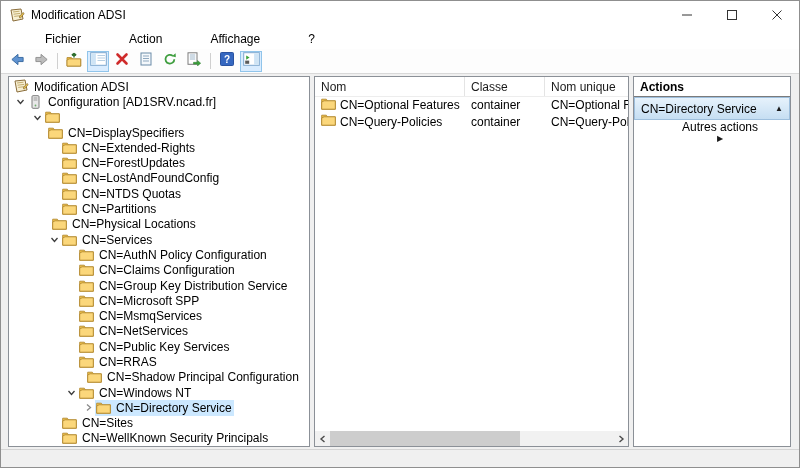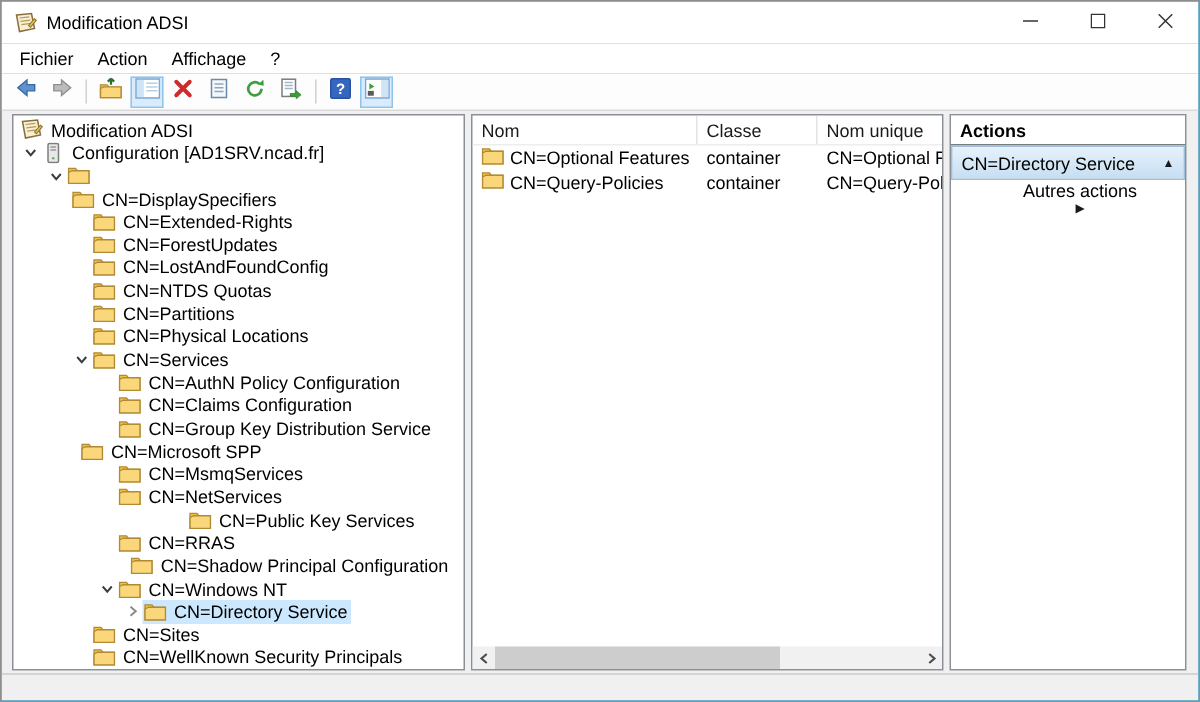--- a/index.html
+++ b/index.html
@@ -8,21 +8,21 @@
 
   
   .titlebar { height:28px; display:flex; align-items:center; background:#fff; flex:0 0 auto; }
   .titlebar .app-icon { margin:0 6px 0 8px; display:inline-flex; }
   .titlebar .title-text { font-size:12px; color:#000; }
   .titlebar .spacer { flex:1; }
   .win-ctrl { width:45px; height:28px; display:flex; align-items:center; justify-content:center; }
 
   
   .menubar { height:20px; display:flex; align-items:center; padding-left:4px; background:#fff; font-size:12px; flex:0 0 auto; }
-  .menu-item { padding:2px 8px; color:#000; }
+  .menu-item { padding:2px 8px; color:#000;margin-left:32px; }
 
   
   .toolbar { height:25px; display:flex; align-items:center; padding-left:4px; background:#fdfdfd; border-bottom:1px solid #d9d9d9; flex:0 0 auto; }
   .tb-btn { width:22px; height:21px; display:flex; align-items:center; justify-content:center; border:1px solid transparent; margin:0 1px; }
   .tb-btn.pressed { background:#d9ecff; border:1px solid #90c4ea; }
   .tb-sep { width:1px; height:16px; background:#d0d0d0; margin:0 4px; }
 
   
   .workspace { flex:1 1 auto; background:#f0f0f0; display:flex; padding:2px 8px 2px 7px; gap:4px; min-height:0; }
   .pane { background:#fff; border:1px solid #8b9097; height:100%; overflow:hidden; }
@@ -286,21 +286,21 @@
           <span class="sel-region">
             <span class="tree-ico">
               <svg width="15" height="12" viewBox="0 0 15 12">
                 <path d="M0.7 1.2 h4.6 l1.4 1.7 h7.6 v8.3 h-13.6 z" fill="#f3c243" stroke="#b28a33" stroke-width="0.9"></path>
                 <path d="M0.7 4 l2.4 -1.2 h11.2 v8.4 h-13.6 z" fill="#fbd77b" stroke="#b28a33" stroke-width="0.9"></path>
               </svg>
             </span>
             <span class="tree-label">CN=Partitions</span>
           </span>
         </div>
-        <div class="tree-row" style="padding-left: 38px;">
+        <div class="tree-row" style="padding-left: 28px;">
           <span class="chev"></span>
           <span class="sel-region">
             <span class="tree-ico">
               <svg width="15" height="12" viewBox="0 0 15 12">
                 <path d="M0.7 1.2 h4.6 l1.4 1.7 h7.6 v8.3 h-13.6 z" fill="#f3c243" stroke="#b28a33" stroke-width="0.9"></path>
                 <path d="M0.7 4 l2.4 -1.2 h11.2 v8.4 h-13.6 z" fill="#fbd77b" stroke="#b28a33" stroke-width="0.9"></path>
               </svg>
             </span>
             <span class="tree-label">CN=Physical Locations</span>
           </span>
@@ -350,21 +350,21 @@
           <span class="sel-region">
             <span class="tree-ico">
               <svg width="15" height="12" viewBox="0 0 15 12">
                 <path d="M0.7 1.2 h4.6 l1.4 1.7 h7.6 v8.3 h-13.6 z" fill="#f3c243" stroke="#b28a33" stroke-width="0.9"></path>
                 <path d="M0.7 4 l2.4 -1.2 h11.2 v8.4 h-13.6 z" fill="#fbd77b" stroke="#b28a33" stroke-width="0.9"></path>
               </svg>
             </span>
             <span class="tree-label">CN=Group Key Distribution Service</span>
           </span>
         </div>
-        <div class="tree-row" style="padding-left: 30px; text-align: right;">
+        <div class="tree-row" style="padding-left: 55px; text-align: right;">
           <span class="chev"></span>
           <span class="sel-region">
             <span class="tree-ico">
               <svg width="15" height="12" viewBox="0 0 15 12">
                 <path d="M0.7 1.2 h4.6 l1.4 1.7 h7.6 v8.3 h-13.6 z" fill="#f3c243" stroke="#b28a33" stroke-width="0.9"></path>
                 <path d="M0.7 4 l2.4 -1.2 h11.2 v8.4 h-13.6 z" fill="#fbd77b" stroke="#b28a33" stroke-width="0.9"></path>
               </svg>
             </span>
             <span class="tree-label">CN=Microsoft SPP</span>
           </span>
@@ -386,21 +386,21 @@
           <span class="sel-region">
             <span class="tree-ico">
               <svg width="15" height="12" viewBox="0 0 15 12">
                 <path d="M0.7 1.2 h4.6 l1.4 1.7 h7.6 v8.3 h-13.6 z" fill="#f3c243" stroke="#b28a33" stroke-width="0.9"></path>
                 <path d="M0.7 4 l2.4 -1.2 h11.2 v8.4 h-13.6 z" fill="#fbd77b" stroke="#b28a33" stroke-width="0.9"></path>
               </svg>
             </span>
             <span class="tree-label">CN=NetServices</span>
           </span>
         </div>
-        <div class="tree-row" style="padding-left: 55px; margin-left: 47px;">
+        <div class="tree-row" style="padding-left: 55px;">
           <span class="chev"></span>
           <span class="sel-region">
             <span class="tree-ico">
               <svg width="15" height="12" viewBox="0 0 15 12">
                 <path d="M0.7 1.2 h4.6 l1.4 1.7 h7.6 v8.3 h-13.6 z" fill="#f3c243" stroke="#b28a33" stroke-width="0.9"></path>
                 <path d="M0.7 4 l2.4 -1.2 h11.2 v8.4 h-13.6 z" fill="#fbd77b" stroke="#b28a33" stroke-width="0.9"></path>
               </svg>
             </span>
             <span class="tree-label">CN=Public Key Services</span>
           </span>

